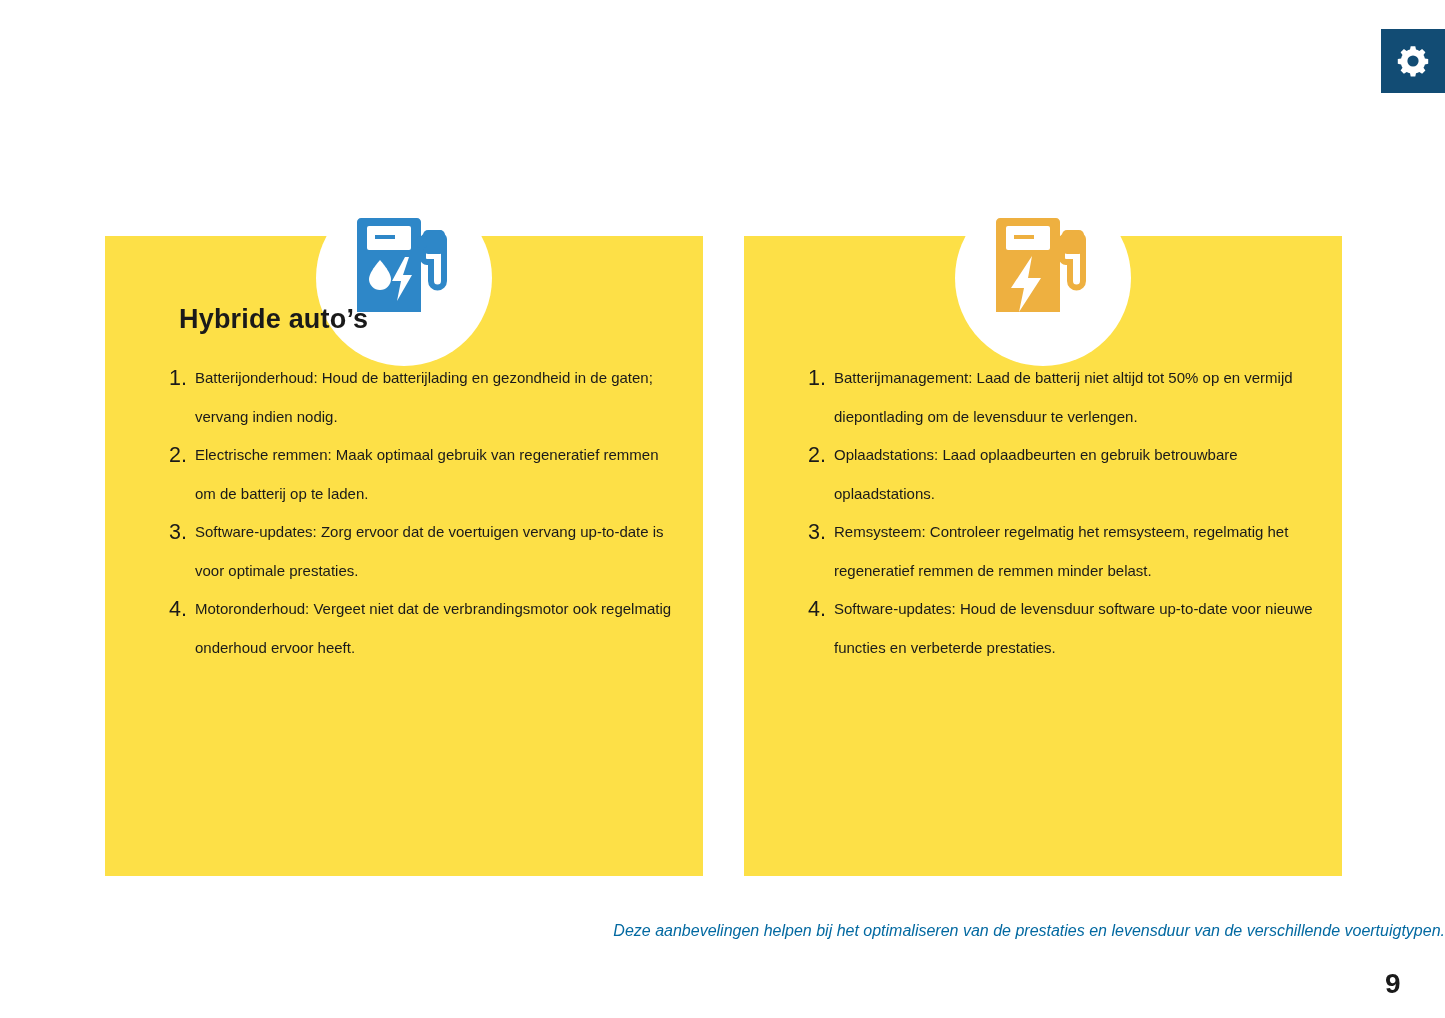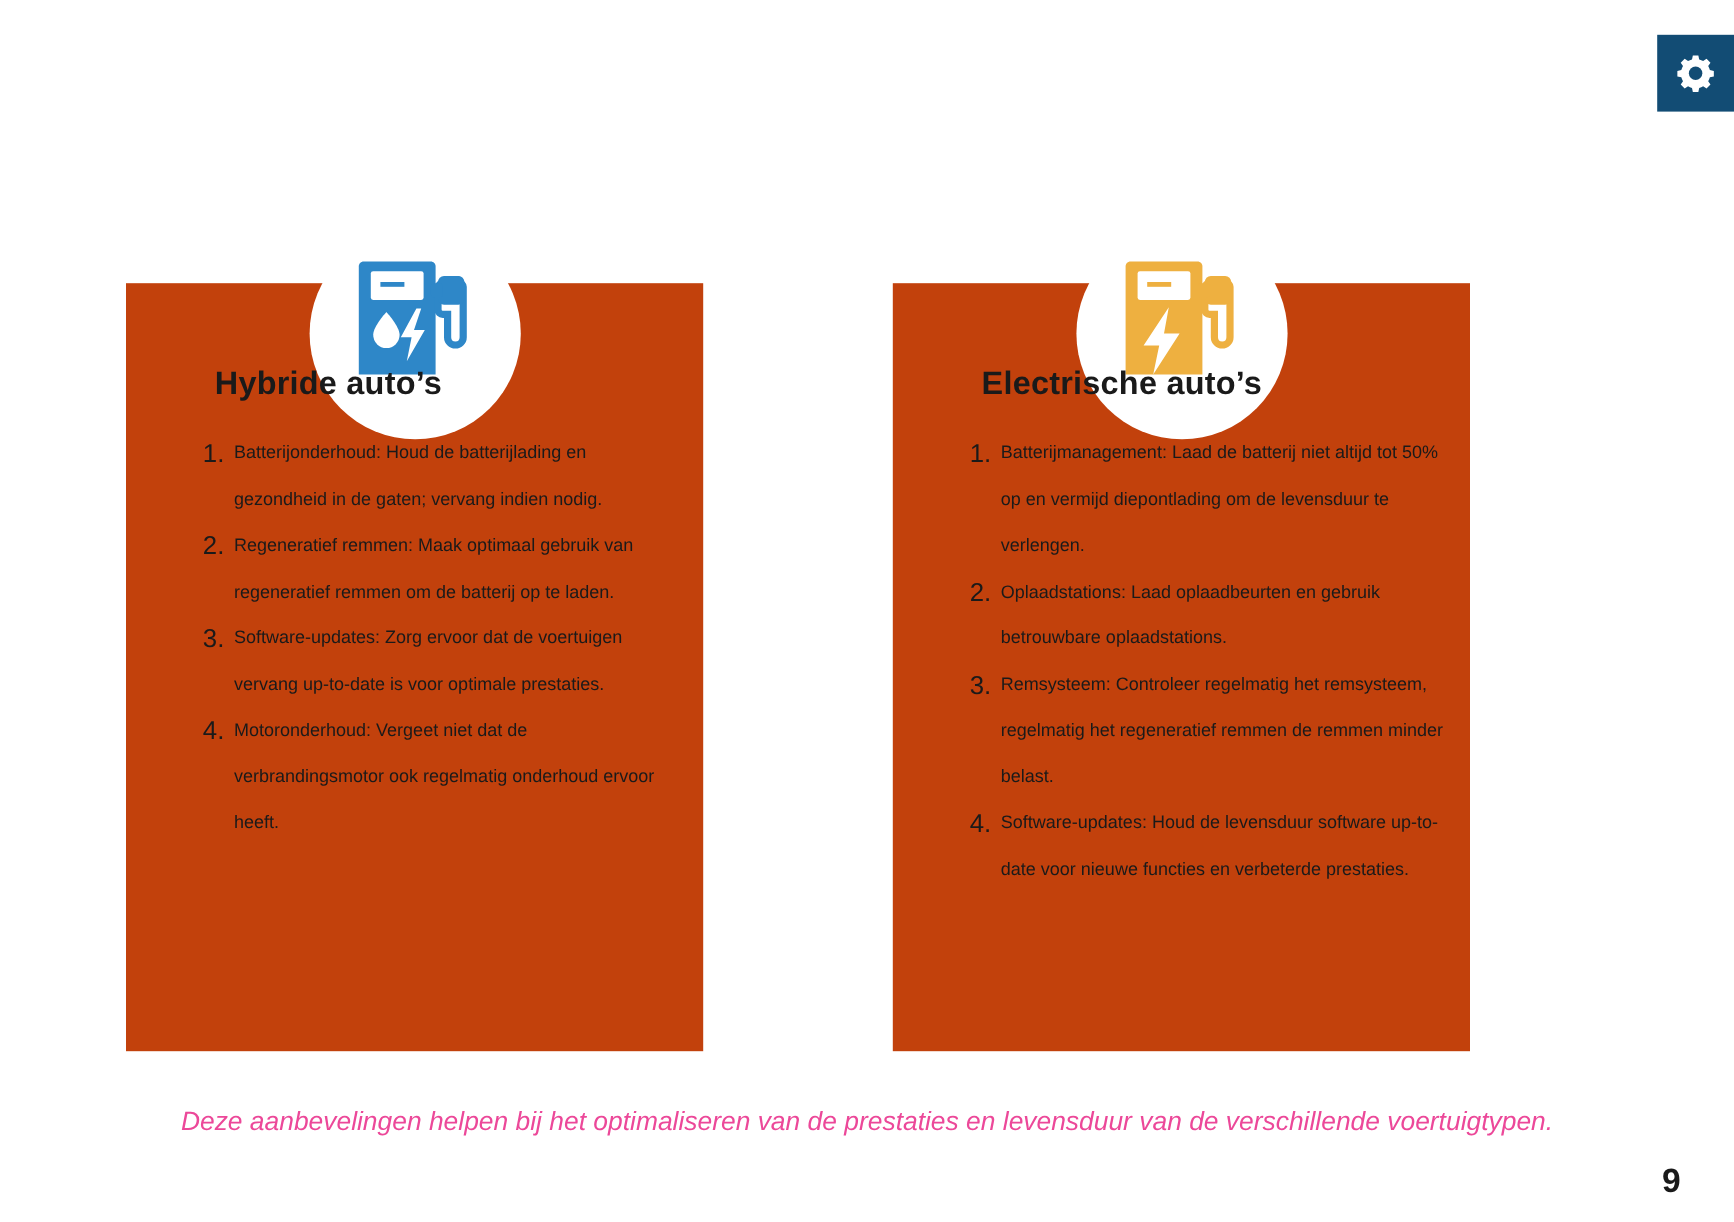--- a/index.html
+++ b/index.html
@@ -26,23 +26,23 @@
     display: flex;
     align-items: center;
     justify-content: center;
   }
   .gear-badge svg { display: block; }
 
   
   .card {
     position: absolute;
     top: 236px;
-    width: 481px;
+    width: 598px;
     height: 640px;
-    background: #c2410c;
+    background: #fde047;
   }
   .card.left  { left: 105px; }
   .card.right { left: 744px; }
 
   
   .icon-circle {
     position: absolute;
     top: -46px;
     left: 50%;
     transform: translateX(-50%);
@@ -96,24 +96,24 @@
     line-height: 38.5px;
     color: #1a1a1a;
   }
 
   
   .footer-note {
     position: absolute;
     top: 922px;
     left: 0;
     width: 1445px;
-    text-align: center;
+    text-align: right;
     font-style: italic;
-    font-size: 22px;
-    color: #ec4899;
+    font-size: 16px;
+    color: #0369a1;
   }
 
   
   .page-number {
     position: absolute;
     top: 968px;
     left: 1385px;
     font-size: 28px;
     font-weight: bold;
     color: #1a1a1a;
@@ -152,21 +152,21 @@
           <path d="M86 30h14c3 0 5.5 2.5 5.5 5.5V48c0 2.6-2.1 4.7-4.7 4.7H92V35.5c0-3 2.5-5.5 5.5-5.5z" fill="#2e87c8"></path>
           <rect x="84" y="30" width="22" height="24" rx="5" fill="#2e87c8"></rect>
           <rect x="78" y="36" width="10" height="12" rx="3" fill="#2e87c8"></rect>
         </g>
       </svg>
     </span>
   </div>
   <div class="card-title">Hybride auto’s</div>
   <ol class="card-list">
     <li>Batterijonderhoud: Houd de batterijlading en gezondheid in de gaten; vervang indien nodig.</li>
-    <li>Regeneratief remmen: Maak optimaal gebruik van regeneratief remmen om de batterij op te laden.</li>
+    <li>Electrische remmen: Maak optimaal gebruik van regeneratief remmen om de batterij op te laden.</li>
     <li>Software-updates: Zorg ervoor dat de voertuigen vervang up-to-date is voor optimale prestaties.</li>
     <li>Motoronderhoud: Vergeet niet dat de verbrandingsmotor ook regelmatig onderhoud ervoor heeft.</li>
   </ol>
 </div>
 
 <div class="card right">
   <div class="icon-circle">
     <span>
       <svg width="130" height="130" viewBox="0 0 130 130" aria-hidden="true">
         <g fill="#eeb040">
@@ -174,21 +174,20 @@
           <rect x="28" y="26" width="44" height="24" rx="2" fill="#ffffff"></rect>
           <rect x="36" y="35" width="20" height="4" fill="#eeb040"></rect>
           <path d="M54 56L33 88h13l-5 24 22-34H50l4-22z" fill="#ffffff"></path>
           <path d="M90 36h12c1.6 0 3 1.3 3 3v42c0 3.6-2.9 6.5-6.5 6.5S92 84.6 92 81V62h-4c-2.2 0-4-1.8-4-4V40c0-2.2 1.8-4 4-4h2z" fill="none" stroke="#eeb040" stroke-width="6"></path>
           <rect x="84" y="30" width="22" height="24" rx="5" fill="#eeb040"></rect>
           <rect x="78" y="36" width="10" height="12" rx="3" fill="#eeb040"></rect>
         </g>
       </svg>
     </span>
   </div>
-  <div class="card-title">Electrische auto’s</div>
   <ol class="card-list">
     <li>Batterijmanagement: Laad de batterij niet altijd tot 50% op en vermijd diepontlading om de levensduur te verlengen.</li>
     <li>Oplaadstations: Laad oplaadbeurten en gebruik betrouwbare oplaadstations.</li>
     <li>Remsysteem: Controleer regelmatig het remsysteem, regelmatig het regeneratief remmen de remmen minder belast.</li>
     <li>Software-updates: Houd de levensduur software up-to-date voor nieuwe functies en verbeterde prestaties.</li>
   </ol>
 </div>
 
 <div class="footer-note">Deze aanbevelingen helpen bij het optimaliseren van de prestaties en levensduur van de verschillende voertuigtypen.</div>
 <div class="page-number">9</div>

